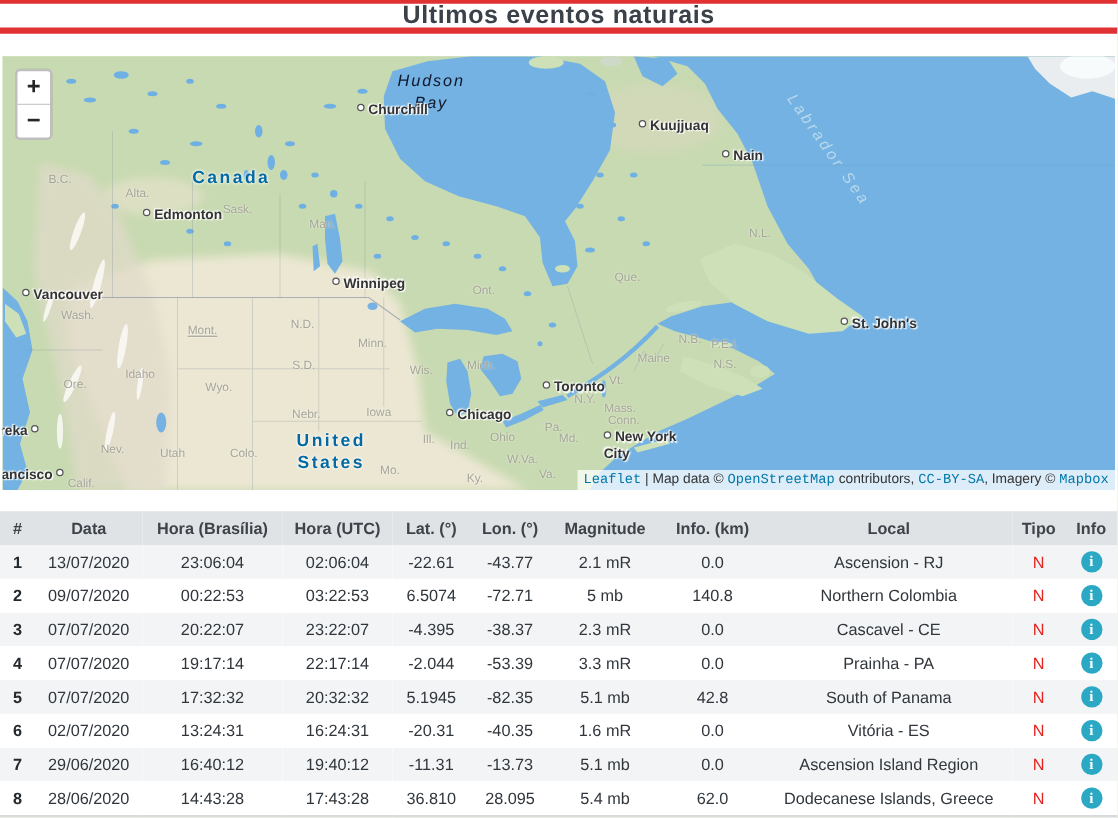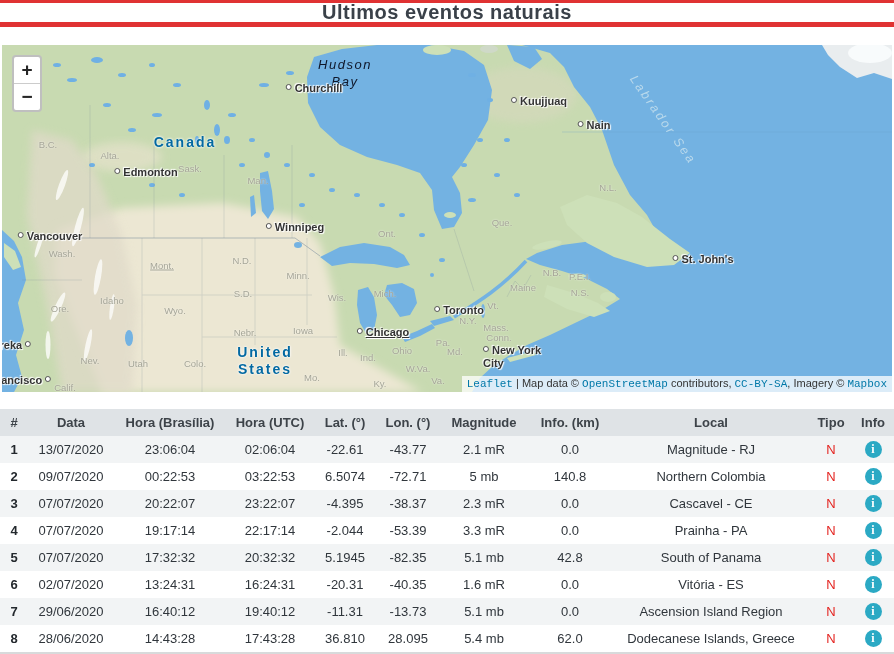--- a/index.html
+++ b/index.html
@@ -196,21 +196,21 @@
       <span class="mlabel water water-bay" style="left: 343px; top: 28px;">Hudson
 Bay</span>
       <span class="mlabel water water-sea" style="left: 661px; top: 75px; transform: translate(-50%, -50%) rotate(55deg);">Labrador Sea</span>
       <span class="mlabel city" style="left: 312px; top: 43px;">Churchill</span>
       <span class="mlabel city" style="left: 537px; top: 56px;">Kuujjuaq</span>
       <span class="mlabel city" style="left: 592px; top: 80px;">Nain</span>
       <span class="mlabel city" style="left: 144px; top: 127px;">Edmonton</span>
       <span class="mlabel city" style="left: 48px; top: 191px;">Vancouver</span>
       <span class="mlabel city" style="left: 293px; top: 182px;">Winnipeg</span>
       <span class="mlabel city" style="left: 457px; top: 265px;">Toronto</span>
-      <span class="mlabel city" style="left: 381px; top: 287px; text-decoration: underline;">Chicago</span>
+      <span class="mlabel city" style="left: 381px; top: 287px;">Chicago</span>
       <span class="mlabel city city-multiline" style="left: 510px; top: 312px;">New York
 City</span>
       <span class="mlabel city" style="left: 701px; top: 214px;">St. John's</span>
       <span class="mlabel city dotr" style="left: 10px; top: 300px;">ureka</span>
       <span class="mlabel city dotr" style="left: 22px; top: 335px;">rancisco</span>
       <span class="mlabel state" style="left: 46px; top: 99px;">B.C.</span>
       <span class="mlabel state" style="left: 108px; top: 110px;">Alta.</span>
       <span class="mlabel state" style="left: 188px; top: 123px;">Sask.</span>
       <span class="mlabel state" style="left: 256px; top: 135px;">Man.</span>
       <span class="mlabel state" style="left: 385px; top: 188px;">Ont.</span>
@@ -292,21 +292,21 @@
     <tbody>
         <tr>
     <td class="c-num">1</td>
     <td>13/07/2020</td>
     <td>23:06:04</td>
     <td>02:06:04</td>
     <td>-22.61</td>
     <td>-43.77</td>
     <td>2.1 mR</td>
     <td>0.0</td>
-    <td>Magnitude - RJ</td>
+    <td>Ascension - RJ</td>
     <td class="c-tipo">N</td>
     <td>
       <span class="info-icon">i</span>
     </td>
   </tr>
         <tr>
     <td class="c-num">2</td>
     <td>09/07/2020</td>
     <td>00:22:53</td>
     <td>03:22:53</td>

